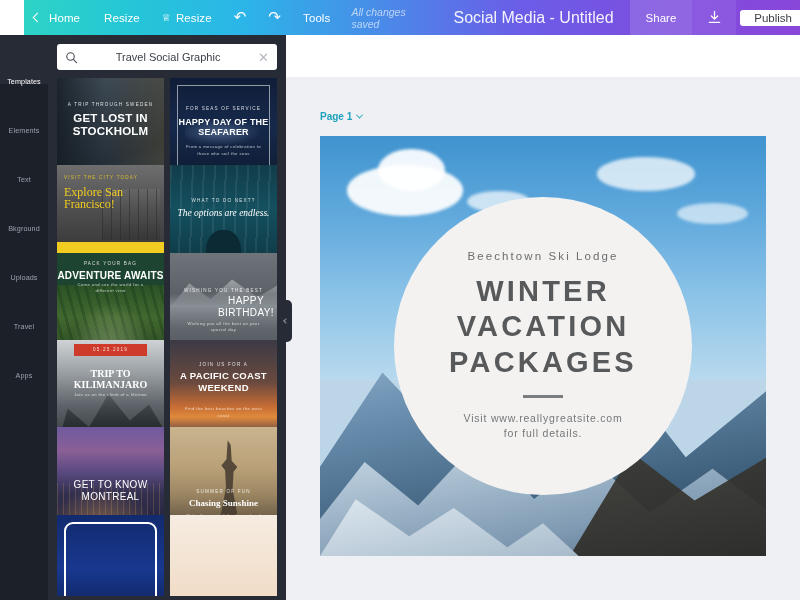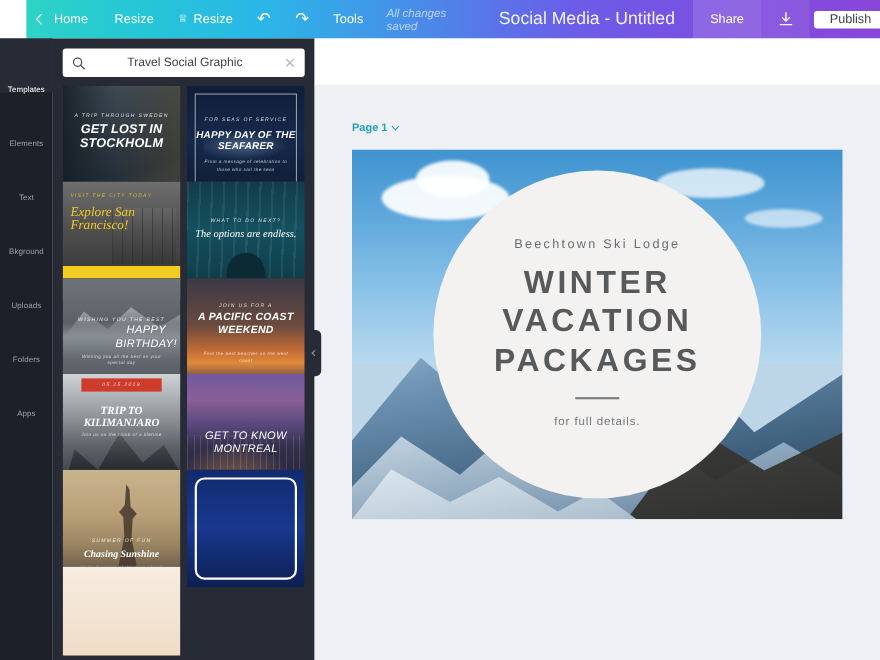--- a/index.html
+++ b/index.html
@@ -84,21 +84,21 @@
   }
   .card{
     position:relative; width:100%; aspect-ratio:1/1; overflow:hidden;
     cursor:pointer; background:#2b3038;
   }
   .card .ph{ position:absolute; inset:0; }
   .free{
     position:absolute; right:5px; bottom:5px; color:#fff; font-size:7.5px;
     font-weight:bold; letter-spacing:.6px; text-shadow:0 1px 2px rgba(0,0,0,.6);
   }
-  .ct{ position:absolute; left:0; right:0; text-align:center; color:#fff;font-style:italic; }
+  .ct{ position:absolute; left:0; right:0; text-align:center; color:#fff; }
   .kicker{ font-size:4.6px; letter-spacing:1.2px; opacity:.82; }
   .sub{ font-size:4.2px; letter-spacing:.4px; opacity:.7; line-height:1.5; padding:0 14px; }
 
   
   .c1 .ph{ background:linear-gradient(160deg,#46525c 0%,#2f3a44 35%,#1e2730 70%,#2a3540 100%); }
   .c1 .ph:after{ content:""; position:absolute; inset:0;
     background:linear-gradient(90deg,rgba(20,28,36,.85) 0%,rgba(60,72,84,.25) 45%,rgba(92,84,62,.5) 100%); }
   .c1 .t{ top:32%; font-size:11.5px; font-weight:bold; letter-spacing:.2px; line-height:1.15; }
   
   .c2 .ph{ background:linear-gradient(180deg,#101d38 0%,#16294b 45%,#0d1a30 100%); }
@@ -178,21 +178,21 @@
     background:#eef0f3;
   }
   .pagelabel{
     position:absolute; left:34px; top:33px; display:flex; align-items:center; gap:5px;
     color:#1fa3bd; font-size:10px; font-weight:bold; cursor:pointer;
   }
   .pagelabel .cd{ width:5px; height:5px; border-right:1.2px solid #1fa3bd; border-bottom:1.2px solid #1fa3bd;
                   transform:rotate(45deg) translate(-1px,-1px); }
 
   .design{
-    position:absolute; left:34px; top:58px; width:446px; height:336px;
+    position:absolute; left:34px; top:58px; width:446px; height:420px;
     overflow:hidden; background:#bcd6e8;
   }
   .sky{ position:absolute; left:0; top:0; right:0; height:58%;
         background:linear-gradient(180deg,#3f93cf 0%,#62aadd 34%,#8cc3e8 66%,#b8d9ee 100%); }
   .cloud{ position:absolute; background:rgba(255,255,255,.92); border-radius:50%; filter:blur(1.5px); }
   .cl1{ left:6%; top:7%; width:26%; height:12%; }
   .cl1b{ left:13%; top:3%; width:15%; height:10%; }
   .cl2{ left:33%; top:13%; width:14%; height:5%; opacity:.75; }
   .cl3{ left:62%; top:5%; width:22%; height:8%; opacity:.8; }
   .cl4{ left:80%; top:16%; width:16%; height:5%; opacity:.65; }
@@ -319,21 +319,21 @@
         <path d="M4.3 11.6a2.9 2.9 0 01.3-5.8 3.7 3.7 0 017.1-.6 2.7 2.7 0 01.2 5.4" fill="none" stroke="currentColor" stroke-width="1.2" stroke-linecap="round"></path>
         <path d="M8 13.6V7.4M5.9 9.3L8 7.2l2.1 2.1" fill="none" stroke="currentColor" stroke-width="1.2" stroke-linecap="round" stroke-linejoin="round"></path>
       </svg>
       <span class="rail-label">Uploads</span>
     </div>
 
     <div class="rail-item">
       <svg class="rail-ic" viewBox="0 0 16 16">
         <path d="M1.8 4.2h4.4l1.2 1.6h6.8v7.2H1.8z" fill="none" stroke="currentColor" stroke-width="1.2" stroke-linejoin="round"></path>
       </svg>
-      <span class="rail-label">Folders</span>
+      <span class="rail-label">Travel</span>
     </div>
 
     <div class="rail-item">
       <svg class="rail-ic" viewBox="0 0 16 16">
         <g fill="currentColor">
           <rect x="2.4" y="2.4" width="2.6" height="2.6"></rect>
             <rect x="6.7" y="2.4" width="2.6" height="2.6"></rect>
             <rect x="11" y="2.4" width="2.6" height="2.6"></rect>
           <rect x="2.4" y="6.7" width="2.6" height="2.6"></rect>
             <rect x="6.7" y="6.7" width="2.6" height="2.6"></rect>
@@ -387,44 +387,51 @@
       </div>
 
       <div class="card c4">
         <div class="ph"></div>
         <div class="sil"></div>
         <div class="ct kicker" style="top:31%">WHAT TO DO NEXT?</div>
         <div class="ct t">The options are endless.</div>
         <div class="free">FREE</div>
       </div>
 
+      <div class="card c5">
+        <div class="ph"></div>
+        <div class="ct kicker" style="top:8%">PACK YOUR BAG</div>
+        <div class="ct t">ADVENTURE AWAITS</div>
+        <div class="ct sub" style="top:27%">Come and see the world for a different view</div>
+        <div class="free">FREE</div>
+      </div>
 
       <div class="card c6">
         <div class="ph"></div>
         <div class="ct kicker" style="top:33%">WISHING YOU THE BEST</div>
         <div class="ct t">HAPPY BIRTHDAY!</div>
         <div class="ct sub" style="top:64%">Wishing you all the best on your special day</div>
         <div class="free"></div>
-      </div>
-
-      <div class="card c8">
-        <div class="ph"></div>
-        <div class="ct kicker" style="top:21%">JOIN US FOR A</div>
-        <div class="ct t">A PACIFIC COAST WEEKEND</div>
-        <div class="ct sub" style="top:62%">Find the best beaches on the west coast</div>
-        <div class="free">FREE</div>
       </div>
 
       <div class="card c7">
         <div class="ph"></div>
         <div class="band"></div>
         <div class="ct kicker" style="top:6.5%">05.25.2019</div>
         <div class="ct t">TRIP TO KILIMANJARO</div>
         <div class="ct sub" style="top:49%">Join us on the climb of a lifetime</div>
         <div class="free"></div>
+      </div>
+
+      <div class="card c8">
+        <div class="ph"></div>
+        <div class="ct kicker" style="top:21%">JOIN US FOR A</div>
+        <div class="ct t">A PACIFIC COAST WEEKEND</div>
+        <div class="ct sub" style="top:62%">Find the best beaches on the west coast</div>
+        <div class="free">FREE</div>
       </div>
 
       <div class="card c9">
         <div class="ph"></div>
         <div class="ct t">GET TO KNOW MONTREAL</div>
         <div class="free">FREE</div>
       </div>
 
       <div class="card c10">
         <div class="ph"></div>
@@ -471,18 +478,19 @@
       <div class="mtn m2"></div>
       <div class="mtn m3"></div>
       <div class="mtn m4"></div>
 
       <div class="circle">
         <div class="d-lodge">Beechtown Ski Lodge</div>
         <div class="d-h1">WINTER</div>
         <div class="d-h1">VACATION</div>
         <div class="d-h1">PACKAGES</div>
         <div class="d-rule"></div>
+        <div class="d-note">Visit www.reallygreatsite.com</div>
         <div class="d-note">for full details.</div>
       </div>
     </div>
   </div>
 
 </div>
 
 </body></html>

